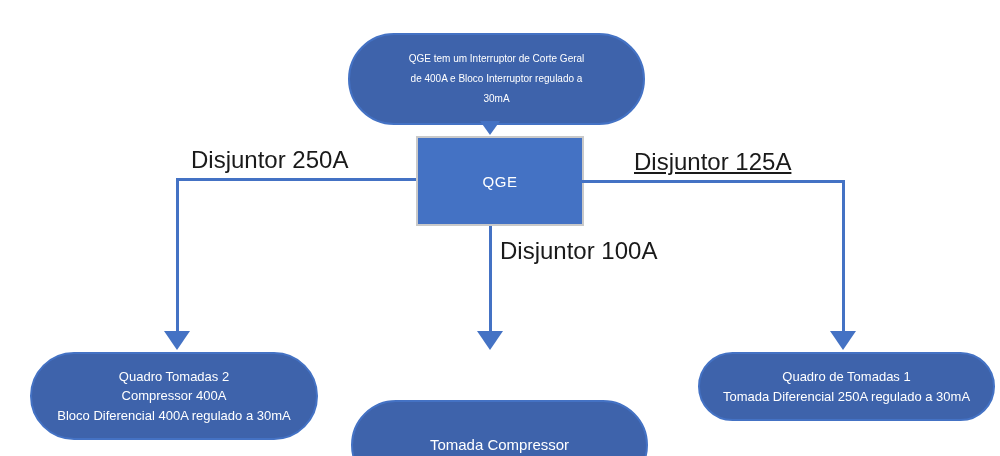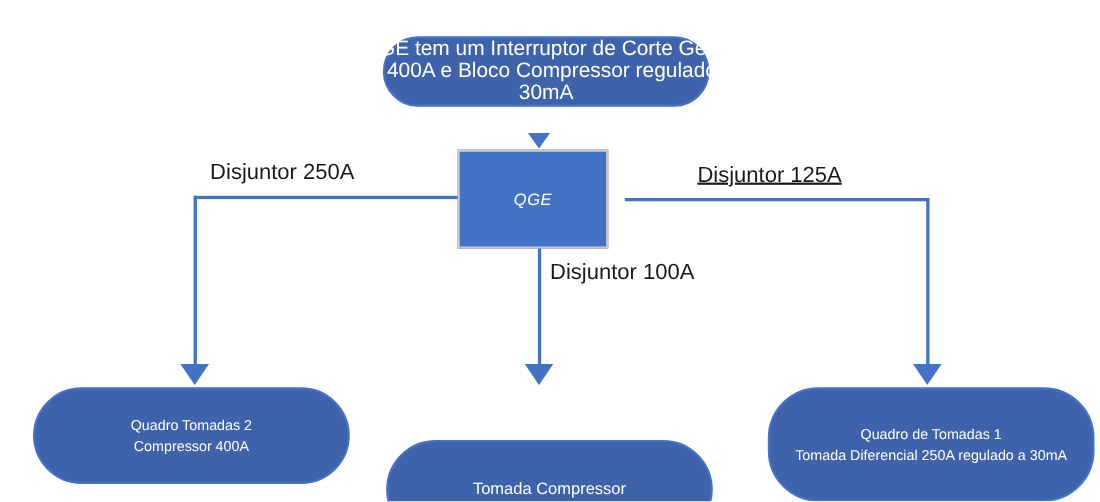--- a/index.html
+++ b/index.html
@@ -25,40 +25,39 @@
     color: var(--node-text, #ffffff);
     display: flex;
     flex-direction: column;
     align-items: center;
     justify-content: center;
     text-align: center;
     font-size: 13px;
     line-height: 19.5px;
   }
   .pill .nl { display: block; white-space: nowrap; }
-  .pill-top    { left: 348px; top: 33px;  width: 297px; height: 64px; font-size: 19px; line-height: 20px; align-items: center; }
+  .pill-top    { left: 348px; top: 33px;  width: 297px; height: 92px; font-size: 10px; line-height: 20px; align-items: center; }
   .pill-left   { left: 30px;  top: 352px; width: 288px; height: 88px; }
   .pill-center { left: 351px; top: 352px; width: 297px; height: 90px; font-size: 15px; margin-top: 48px; }
-  .pill-right  { left: 698px; top: 352px; width: 297px; height: 104px; }
+  .pill-right  { left: 698px; top: 352px; width: 297px; height: 69px; }
 
   
   .hub-box {
     position: absolute;
     left: 416px; top: 136px;
-    width: 137px; height: 90px;
+    width: 168px; height: 90px;
     box-sizing: border-box;
     background: var(--box-fill, #4472C4);
     border: 2px solid var(--box-border, #C9C9C9);
     color: var(--node-text, #ffffff);
     display: flex;
     align-items: center;
     justify-content: center;
     font-size: 15px;
     letter-spacing: 0.5px;
-    font-style: italic;
   }
 
   
   .line {
     position: absolute;
     background: var(--connector, #4472C4);
   }
   .h-line { height: 2.5px; }
   .v-line { width: 2.5px; }
   .line-left-h   { left: 177px; top: 178px; width: 239px; }
@@ -77,35 +76,35 @@
   }
   .arrow-root   { left: 480px; top: 121px; border-left-width: 10px; border-right-width: 10px; border-top-width: 14px; }
   .arrow-left   { left: 164px; top: 331px; }
   .arrow-center { left: 477px; top: 331px; }
   .arrow-right  { left: 830px; top: 331px; }
 
   
   .clabel {
     position: absolute;
     color: var(--label-text, #1a1a1a);
-    font-size: 20px;
+    font-size: 24px;
     white-space: nowrap;
   }
   .clabel-left   { left: 191px; top: 146px; }
   .clabel-right  { left: 634px; top: 148px; text-decoration: underline; }
   .clabel-center { left: 500px; top: 237px; }
 </style>
 </head>
 <body>
 
 <div class="canvas">
 
   <div class="pill pill-top">
     <span class="nl">QGE tem um Interruptor de Corte Geral</span>
-    <span class="nl">de 400A e Bloco Compressor regulado a</span>
+    <span class="nl">de 400A e Bloco Interruptor regulado a</span>
     <span class="nl">30mA</span>
   </div>
 
   <div class="arrow-down arrow-root"></div>
 
   <div class="hub-box">
     <span>QGE</span>
   </div>
 
   <div class="line h-line line-left-h"></div>
@@ -118,20 +117,21 @@
   <div class="clabel clabel-center">Disjuntor 100A</div>
 
   <div class="line h-line line-right-h"></div>
   <div class="line v-line line-right-v"></div>
   <div class="arrow-down arrow-right"></div>
   <div class="clabel clabel-right">Disjuntor 125A</div>
 
   <div class="pill pill-left">
     <span class="nl">Quadro Tomadas 2</span>
     <span class="nl">Compressor 400A</span>
+    <span class="nl">Bloco Diferencial 400A regulado a 30mA</span>
   </div>
 
   <div class="pill pill-center">
     <span class="nl">Tomada Compressor</span>
   </div>
 
   <div class="pill pill-right">
     <span class="nl">Quadro de Tomadas 1</span>
     <span class="nl">Tomada Diferencial 250A regulado a 30mA</span>
   </div>

